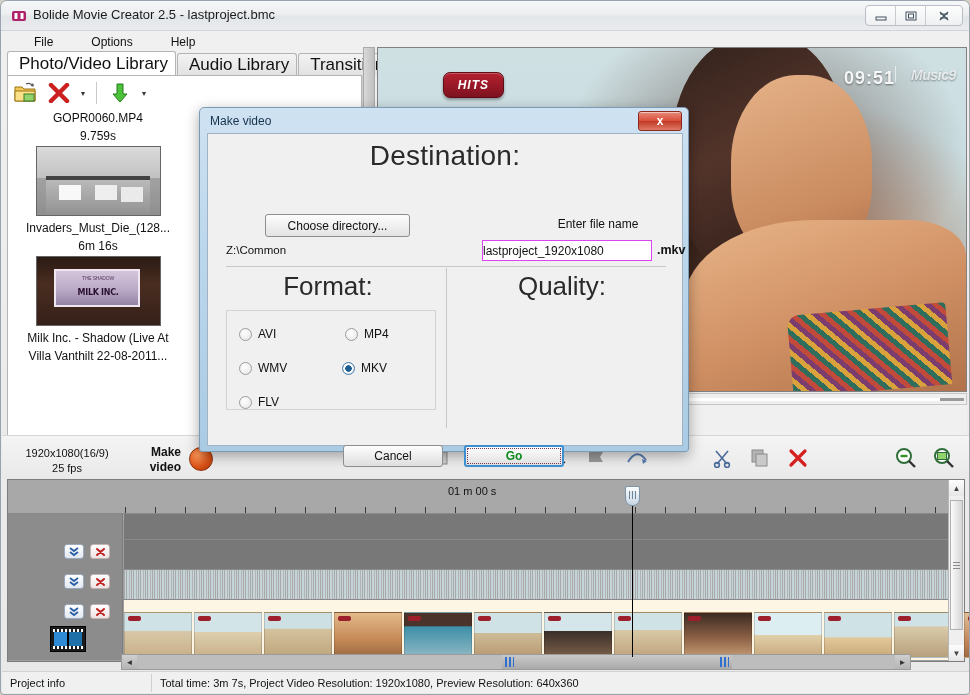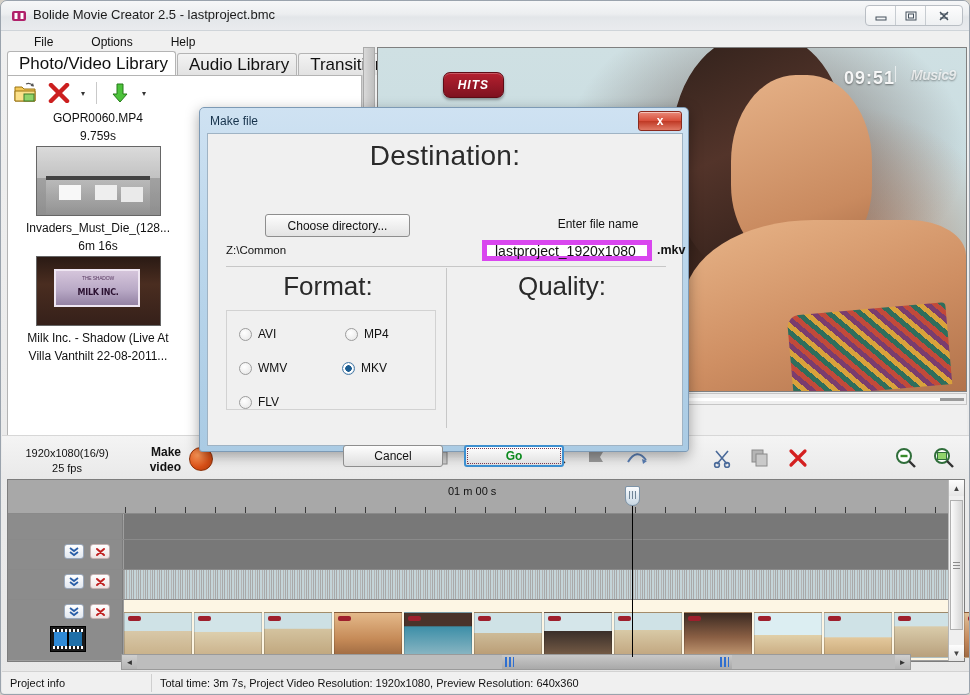--- a/index.html
+++ b/index.html
@@ -455,22 +455,22 @@
   }
   .enter-label {
     position: absolute; left: 300px; top: 83px; width: 180px; text-align: center;
     font-size: 12px; color: #111;
   }
   .dirpath {
     position: absolute; left: 18px; top: 110px; font-size: 11.5px; color: #111;
   }
   .fname-input {
     position: absolute; left: 274px; top: 106px; width: 170px; height: 21px;
-    border: 5px solid #d946ef; background: #fff;
-    font-size: 14px; color: #111; padding: 0 8px;
+    border: 1px solid #d946ef; background: #fff;
+    font-size: 12px; color: #111; padding: 0 0;
     display: flex; align-items: center;
   }
   .ext-label {
     position: absolute; left: 449px; top: 109px;
     font-size: 12.5px; font-weight: bold; color: #111;
   }
   .dlg-divider {
     position: absolute; left: 18px; top: 132px; width: 440px; height: 1px;
     background: #c7c7c7;
   }
@@ -925,21 +925,21 @@
     </div>
     <div class="arrow right">►</div>
   </div>
 
   <div class="statusbar">
     <div class="status-cell first">Project info</div>
     <div class="status-cell">Total time: 3m 7s,   Project Video Resolution:  1920x1080,  Preview Resolution:  640x360</div>
   </div>
 
   <div class="dialog">
-    <div class="dlg-title">Make file</div>
+    <div class="dlg-title">Make video</div>
     <div class="dlg-close">x</div>
 
     <div class="dlg-body">
       <div class="dlg-h1">Destination:</div>
 
       <div class="choose-btn">Choose directory...</div>
       <div class="enter-label">Enter file name</div>
       <div class="dirpath">Z:\Common</div>
       <div class="fname-input">lastproject_1920x1080</div>
       <div class="ext-label">.mkv</div>

